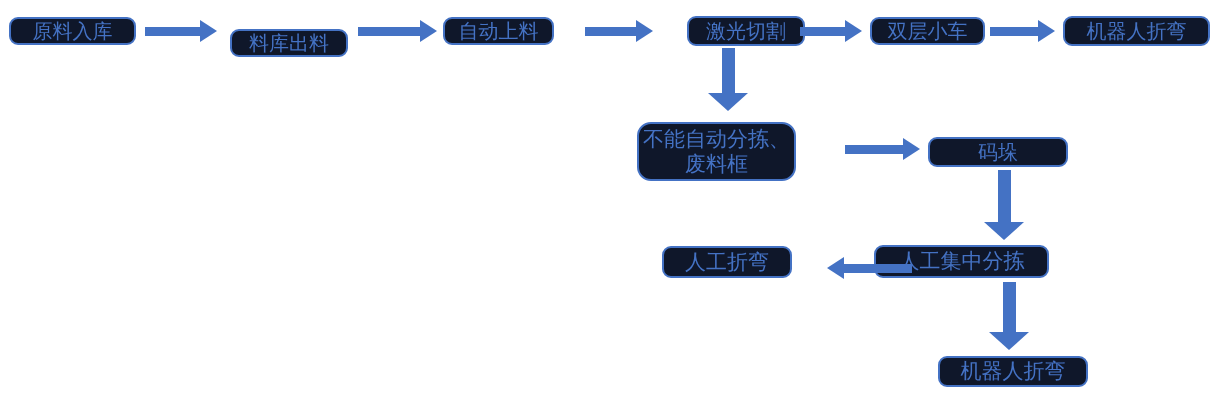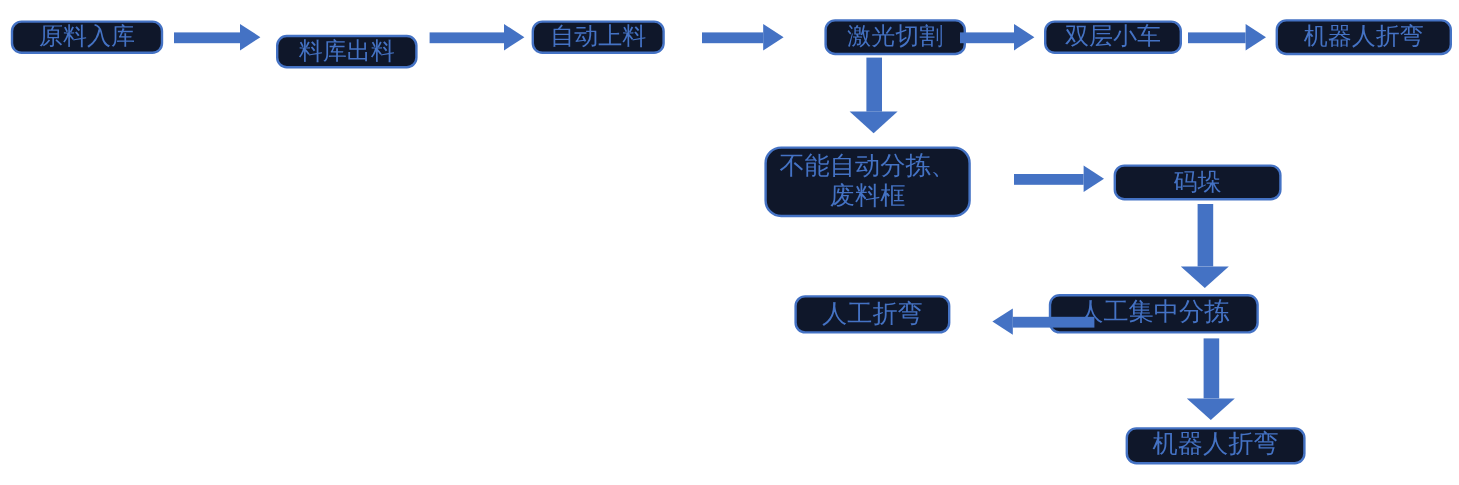--- a/index.html
+++ b/index.html
@@ -28,21 +28,21 @@
     white-space: nowrap;
   }
   
   .n1  { left: 9px;    top: 17px;  width: 127px; height: 28px; }
   .n2  { left: 230px;  top: 17px;  width: 118px; height: 28px; margin-top: 12px; }
   .n3  { left: 443px;  top: 17px;  width: 111px; height: 28px; }
   .n4  { left: 667px;  top: 16px;  width: 118px; height: 30px; margin-left: 20px; }
   .n5  { left: 870px;  top: 17px;  width: 115px; height: 28px; }
   .n6  { left: 1063px; top: 16px;  width: 147px; height: 30px; }
   
-  .n7  { left: 637px;  top: 122px; width: 172px; height: 59px; border-radius: 14px; font-size: 21px; }
+  .n7  { left: 637px;  top: 122px; width: 159px; height: 59px; border-radius: 14px; font-size: 21px; }
   .n8  { left: 928px;  top: 137px; width: 140px; height: 30px; }
   
   .n9  { left: 662px;  top: 246px; width: 130px; height: 32px; font-size: 21px; }
   .n10 { left: 874px;  top: 245px; width: 175px; height: 33px; font-size: 21px; }
   
   .n11 { left: 938px;  top: 356px; width: 150px; height: 31px; font-size: 21px; }
 
   
   .harrow {
     position: absolute;

